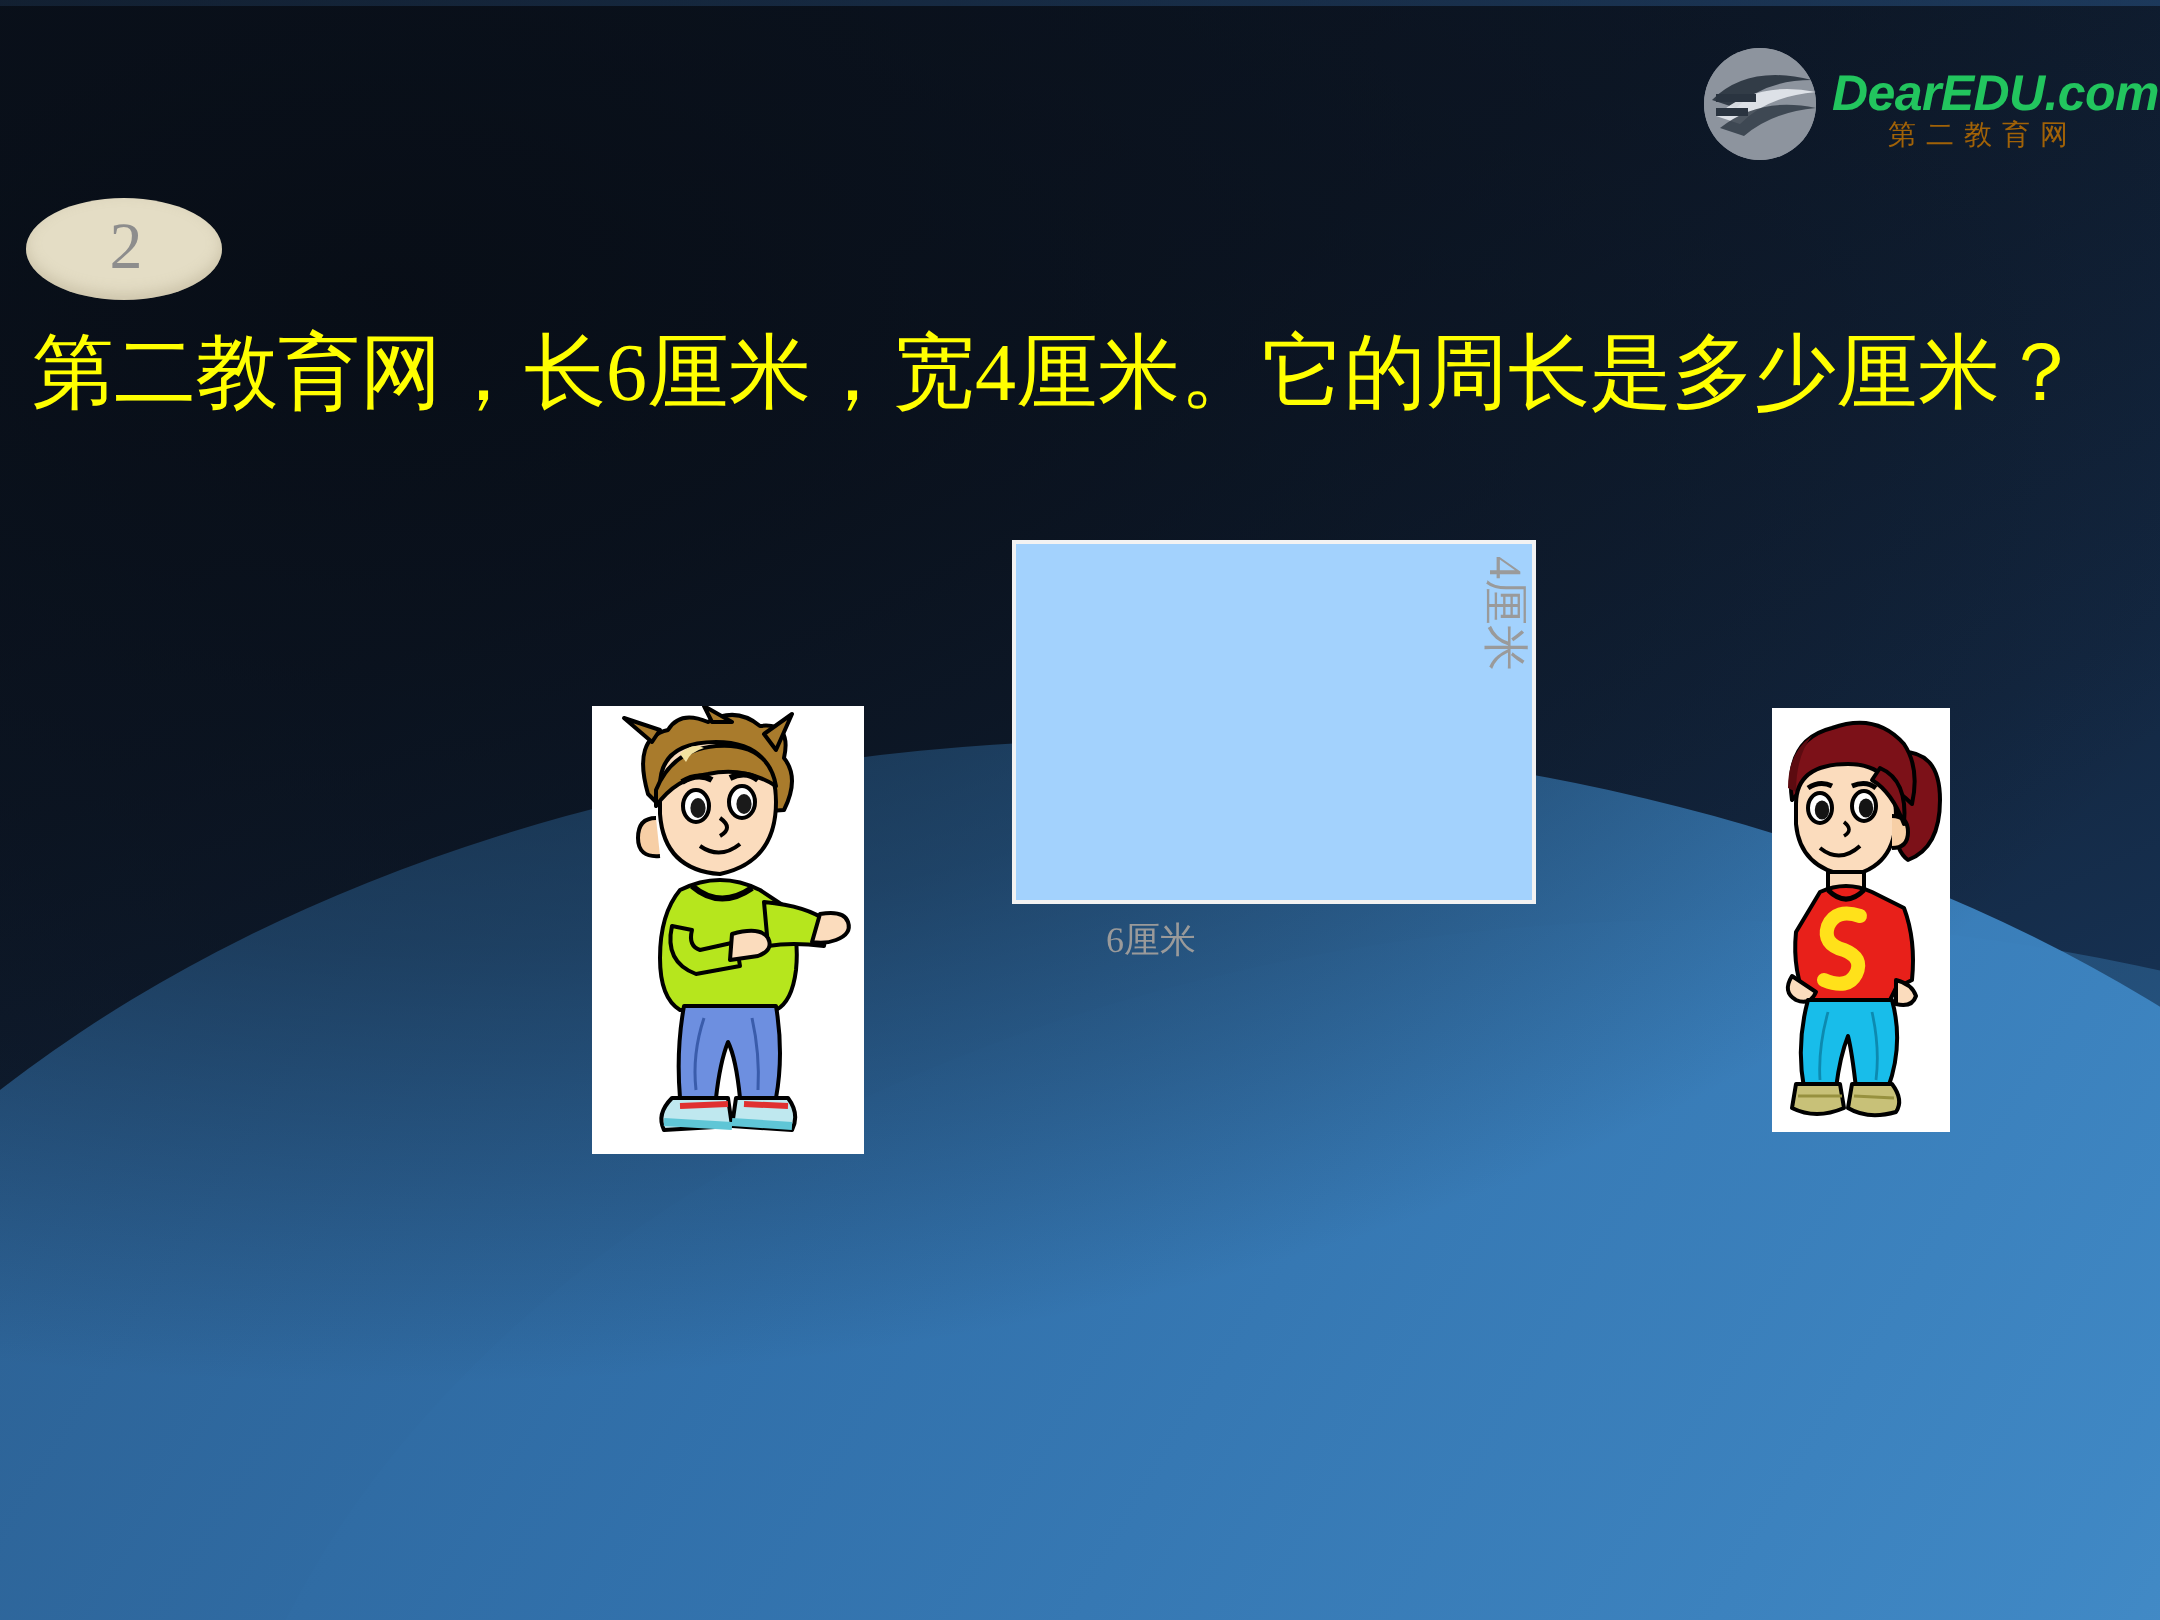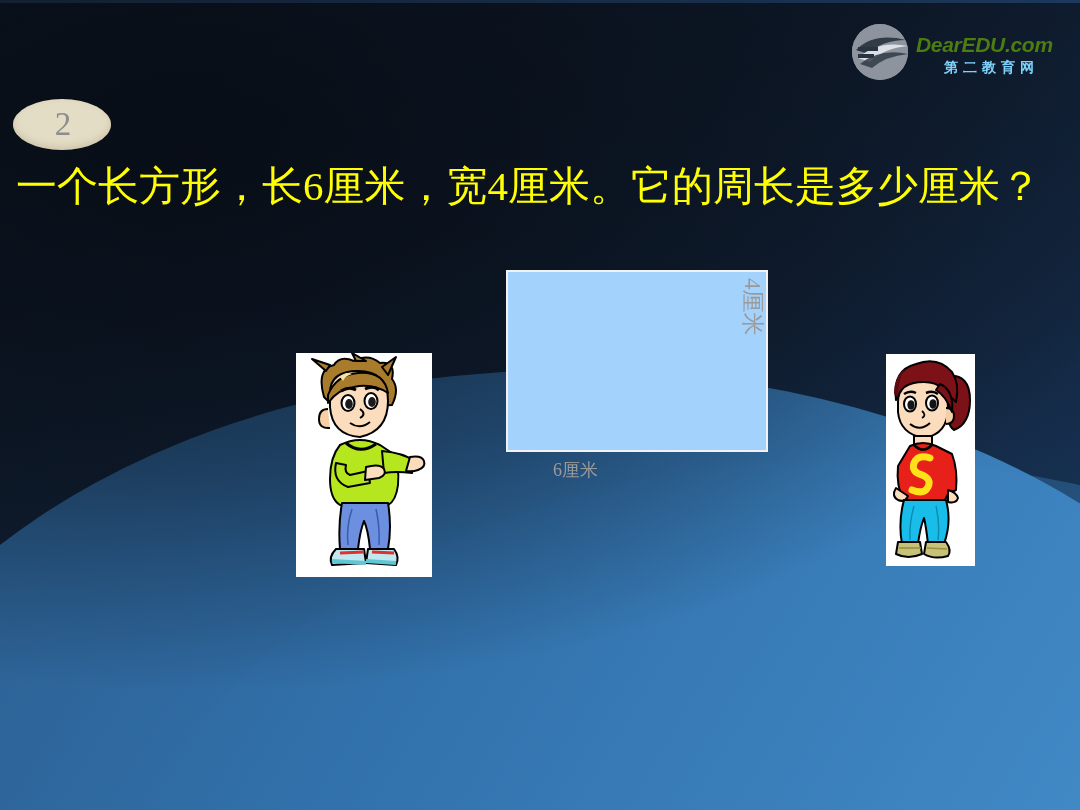--- a/index.html
+++ b/index.html
@@ -70,32 +70,32 @@
     background: #8d949e;
   }
   .logo-mark svg { display: block; }
   .logo-text-en {
     position: absolute;
     left: 64px;
     top: 11px;
     font-family: "Liberation Sans", sans-serif;
     font-style: italic;
     font-weight: bold;
-    font-size: 21px;
+    font-size: 25px;
     letter-spacing: -0.3px;
-    color: #4d7c0f;
+    color: #22c55e;
   }
   .logo-text-cn {
     position: absolute;
     left: 92px;
     top: 37px;
     font-size: 14px;
     letter-spacing: 5px;
-    color: #7dd3fc;
-    font-weight: bold;
+    color: #a16207;
+    font-weight: normal;
   }
 
   
   .badge {
     position: absolute;
     left: 13px;
     top: 99px;
     width: 98px;
     height: 51px;
     border-radius: 50%;
@@ -189,21 +189,21 @@
       </svg>
     </div>
     <div class="logo-text-en">DearEDU.com</div>
     <div class="logo-text-cn">第二教育网</div>
   </div>
 
   <div class="badge">
     <div class="badge-num">2</div>
   </div>
 
-  <div class="title">一个长方形，长6厘米，宽4厘米。它的周长是多少厘米？</div>
+  <div class="title">第二教育网，长6厘米，宽4厘米。它的周长是多少厘米？</div>
 
   <div class="rect-shape"></div>
   <div class="label-width">6厘米</div>
   <div class="label-height">4厘米</div>
 
   <div class="clip-box boy-box">
     <svg viewBox="0 0 136 224" preserveAspectRatio="xMidYMid meet">
       <rect width="136" height="224" fill="#ffffff"></rect>
       <g stroke="#000" stroke-width="2" stroke-linejoin="round">
 

